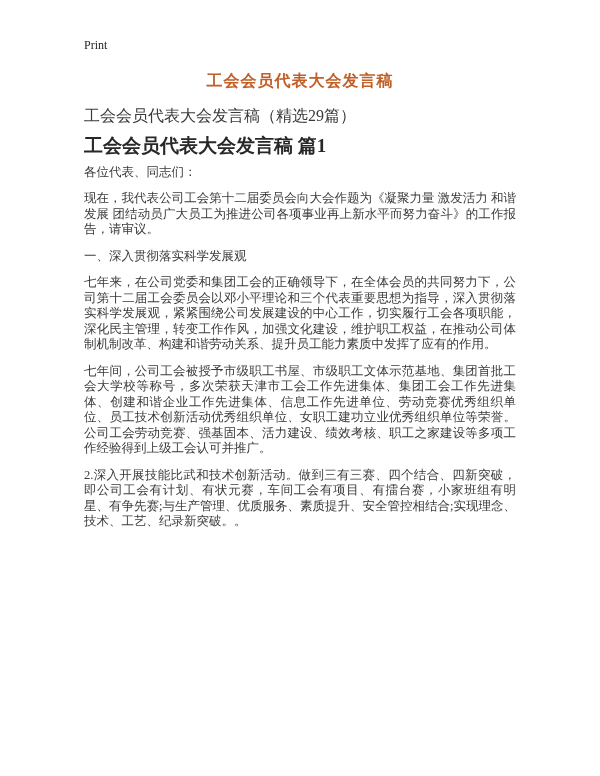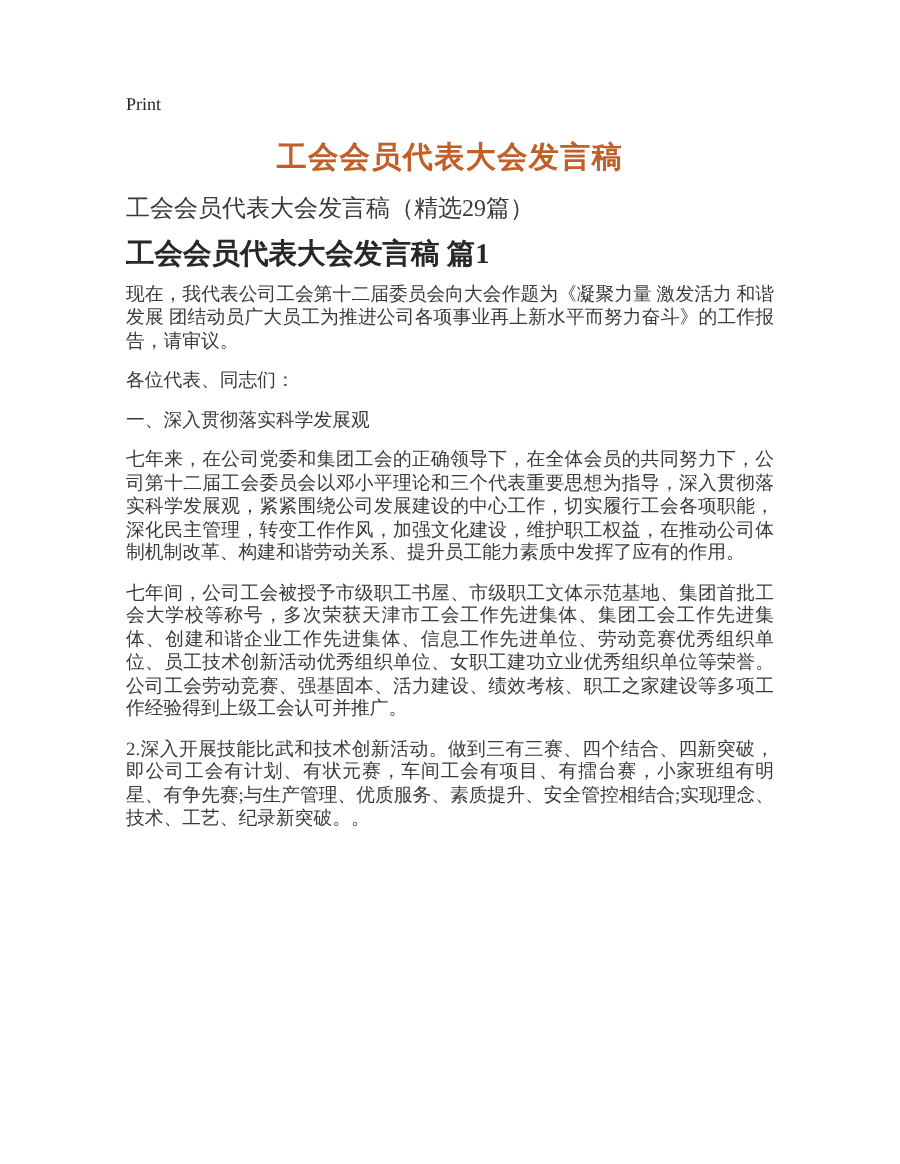--- a/index.html
+++ b/index.html
@@ -6,35 +6,35 @@
       margin: 0;
       padding: 0;
       background: #ffffff;
     }
     .page {
       position: relative;
       width: 600px;
       height: 776px;
       box-sizing: border-box;
       background: #ffffff;
-      padding: 62px 84px 0 84px;
+      padding: 38px 84px 0 84px;
       font-family: "Liberation Serif", "DejaVu Serif", serif;
       color: #3a3a3a;
       overflow: hidden;
     }
     .print-link {
       font-size: 12px;
       line-height: 14px;
       color: #262626;
       width: max-content;
       cursor: pointer;
       margin: 0 0 4px 0;
     }
     .doc-title {
-      font-size: 20px;
+      font-size: 16px;
       line-height: 26px;
       font-weight: bold;
       color: #c05f28;
       text-align: center;
       margin: 16px 0 14px 0;
       letter-spacing: 1px;
     }
     .doc-subtitle {
       font-size: 16px;
       line-height: 15.5px;
@@ -62,23 +62,23 @@
 <div class="page">
 
   <div class="print-link">Print</div>
 
   <h1 class="doc-title">工会会员代表大会发言稿</h1>
 
   <p class="doc-subtitle">工会会员代表大会发言稿（精选29篇）</p>
 
   <h2 class="article-heading">工会会员代表大会发言稿 篇1</h2>
 
+  <p class="para">各位代表、同志们：</p>
+
   <p class="para">现在，我代表公司工会第十二届委员会向大会作题为《凝聚力量 激发活力 和谐发展 团结动员广大员工为推进公司各项事业再上新水平而努力奋斗》的工作报告，请审议。</p>
-
-  <p class="para">各位代表、同志们：</p>
 
   <p class="para">一、深入贯彻落实科学发展观</p>
 
   <p class="para">七年来，在公司党委和集团工会的正确领导下，在全体会员的共同努力下，公司第十二届工会委员会以邓小平理论和三个代表重要思想为指导，深入贯彻落实科学发展观，紧紧围绕公司发展建设的中心工作，切实履行工会各项职能，深化民主管理，转变工作作风，加强文化建设，维护职工权益，在推动公司体制机制改革、构建和谐劳动关系、提升员工能力素质中发挥了应有的作用。</p>
 
   <p class="para">七年间，公司工会被授予市级职工书屋、市级职工文体示范基地、集团首批工会大学校等称号，多次荣获天津市工会工作先进集体、集团工会工作先进集体、创建和谐企业工作先进集体、信息工作先进单位、劳动竞赛优秀组织单位、员工技术创新活动优秀组织单位、女职工建功立业优秀组织单位等荣誉。公司工会劳动竞赛、强基固本、活力建设、绩效考核、职工之家建设等多项工作经验得到上级工会认可并推广。</p>
 
 
 
   <p class="para">2.深入开展技能比武和技术创新活动。做到三有三赛、四个结合、四新突破，即公司工会有计划、有状元赛，车间工会有项目、有擂台赛，小家班组有明星、有争先赛;与生产管理、优质服务、素质提升、安全管控相结合;实现理念、技术、工艺、纪录新突破。。</p>

